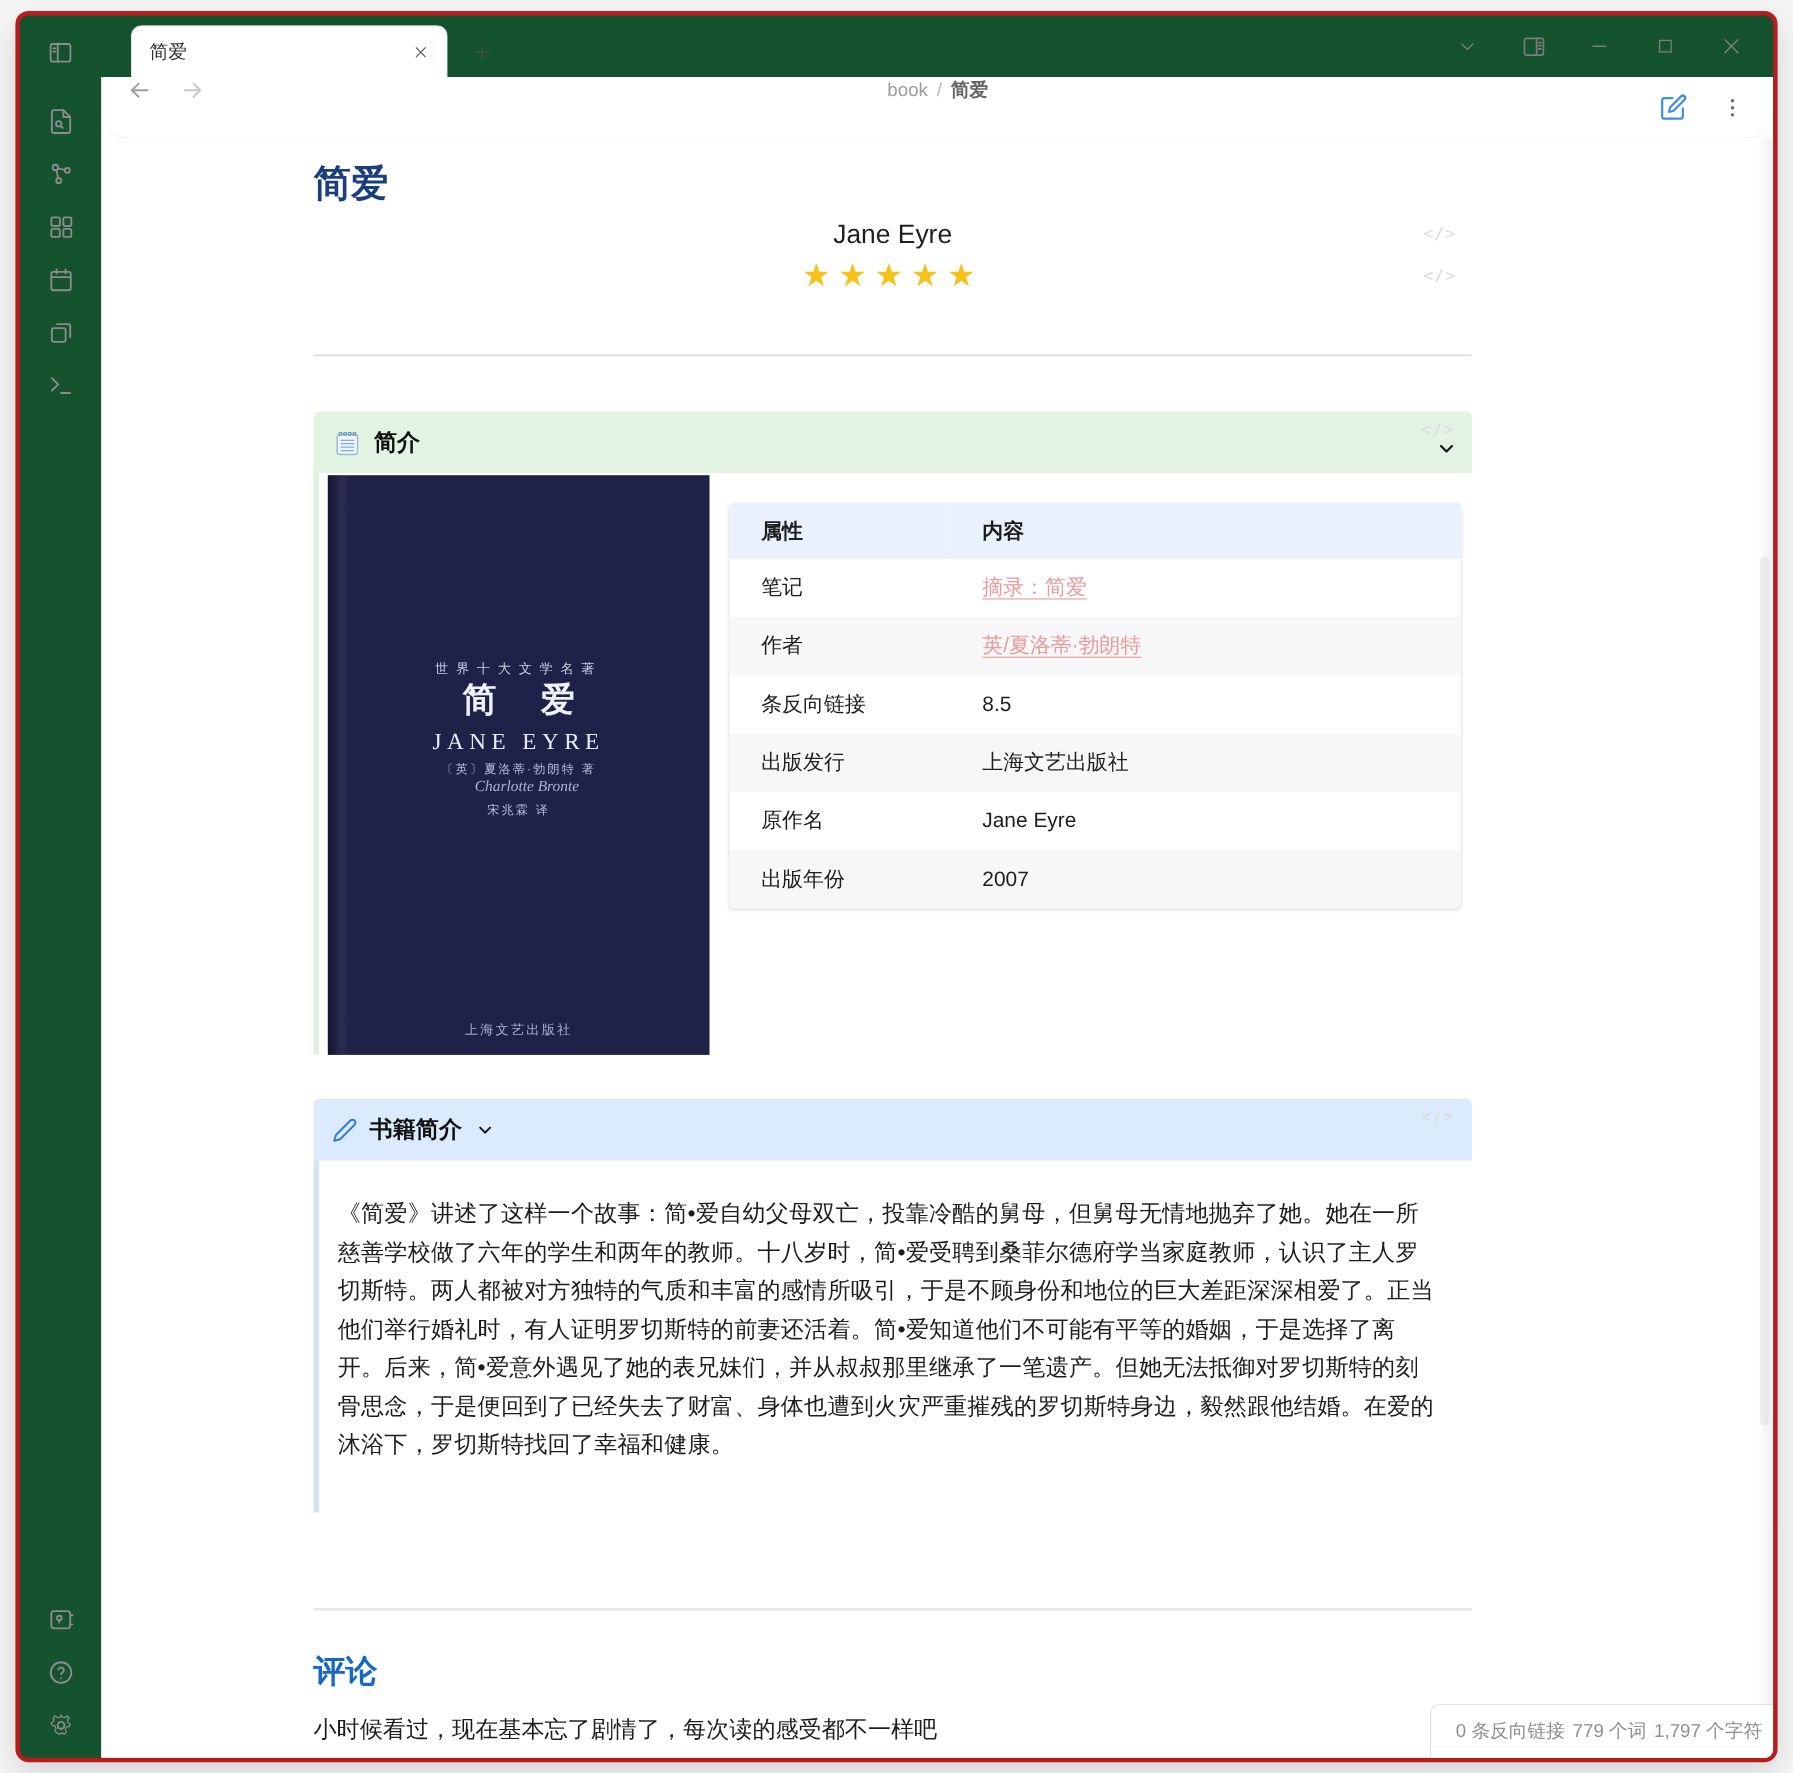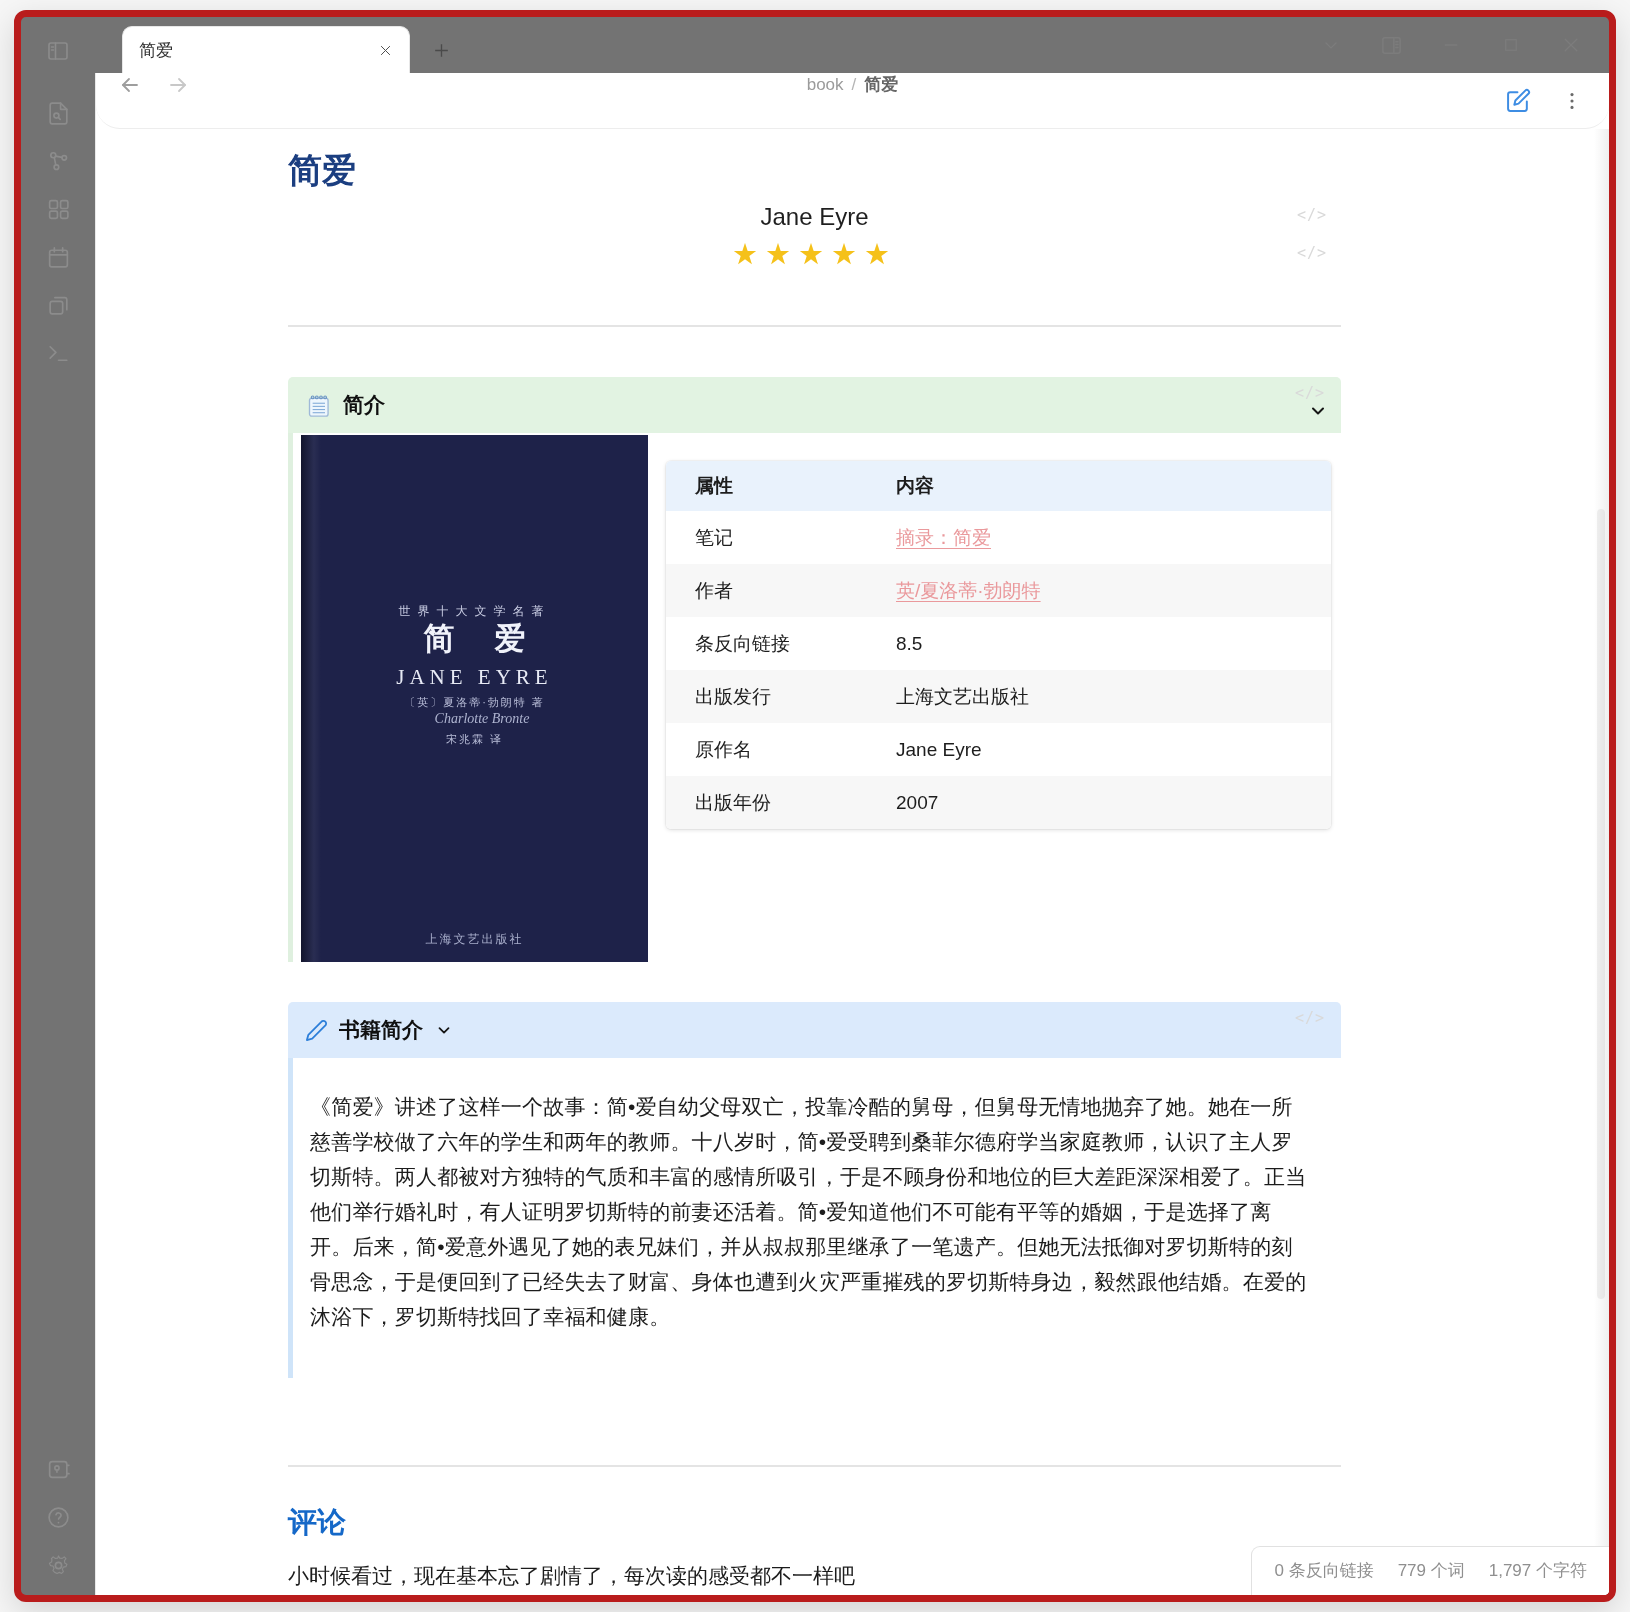--- a/index.html
+++ b/index.html
@@ -1,21 +1,21 @@
 <!DOCTYPE html>
 <html><head>
 <meta charset="utf-8">
 <style>
   * { margin:0; padding:0; box-sizing:border-box; }
   html,body { width:1630px; height:1612px; background:#f6f6f6; font-family:"Liberation Sans","DejaVu Sans",sans-serif; }
   .stage { position:relative; width:1630px; height:1612px; overflow:hidden; }
 
   
   .window { position:absolute; left:14px; top:10px; width:1602px; height:1592px;
-    background:#737373; border:7px solid #b91c1c; border-radius:12px; overflow:hidden;
+    background:#14532d; border:4px solid #b91c1c; border-radius:12px; overflow:hidden;
     box-shadow:0 10px 32px rgba(0,0,0,.14); display:flex; }
 
   .ribbon { width:74px; flex:0 0 74px; display:flex; flex-direction:column; align-items:center; padding:20px 0 16px; }
   .ribbon .icon-btn { width:28px; height:28px; display:flex; align-items:center; justify-content:center; margin-bottom:20px; color:#8c8c8c; }
   .ribbon .icon-btn svg { stroke:#8c8c8c; fill:none; stroke-width:1.6; stroke-linecap:round; stroke-linejoin:round; }
   .ribbon .top-toggle { margin-bottom:34px; }
   .ribbon .spacer { flex:1; }
 
   .main { flex:1; display:flex; flex-direction:column; position:relative; min-width:0; }
 
@@ -108,21 +108,21 @@
   
   .c-blue .c-body { border-left:5px solid #cfe4f9; padding:31px 28px 44px 17px; }
   .c-blue .c-body p { font-size:21px; line-height:35px; color:#1c1c1c; letter-spacing:.2px; }
 
   hr.rule2 { border:none; border-top:2px solid #e4e4e4; margin-top:87px; }
   h2.comments-h { margin-top:36px; font-size:29px; font-weight:700; color:#1568c8; }
   .comment-text { margin-top:17px; font-size:21px; color:#1c1c1c; line-height:32px; }
 
   
   .status-pill { position:absolute; right:0; bottom:0; background:#ffffff; border:1px solid #e1e1e1; border-right:none; border-bottom:none;
-    border-radius:9px 0 0 0; padding:12px 22px 13px 22px; display:flex; gap:24px; font-size:17px; color:#8f8f8f; z-index:5; }
+    border-radius:9px 0 0 0; padding:12px 10px 13px 22px; display:flex; gap:7px; font-size:17px; color:#8f8f8f; z-index:5; }
 </style>
 </head>
 <body>
 
 <div class="stage">
   <div class="window">
 
     <div class="ribbon">
       <div class="icon-btn top-toggle">
         <svg width="24" height="24" viewBox="0 0 24 24">

